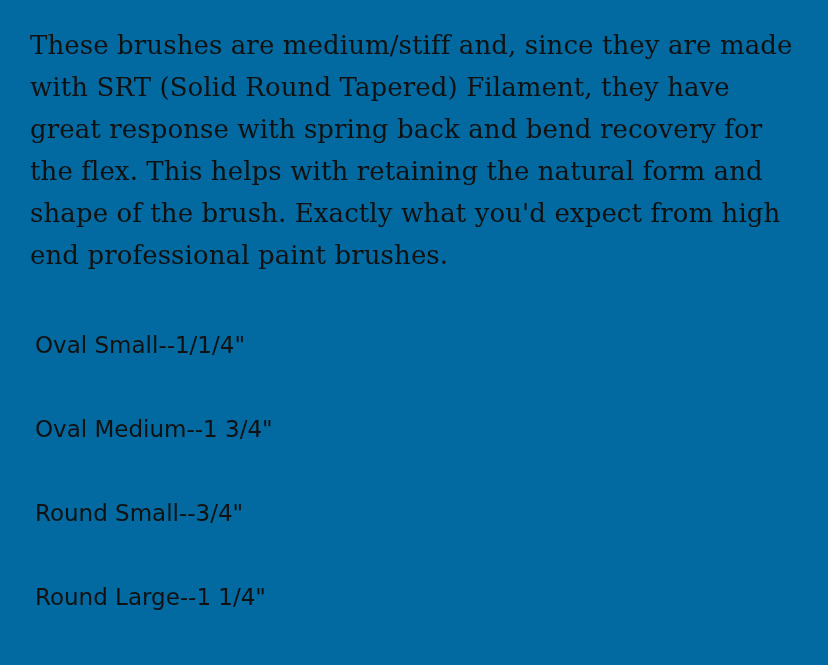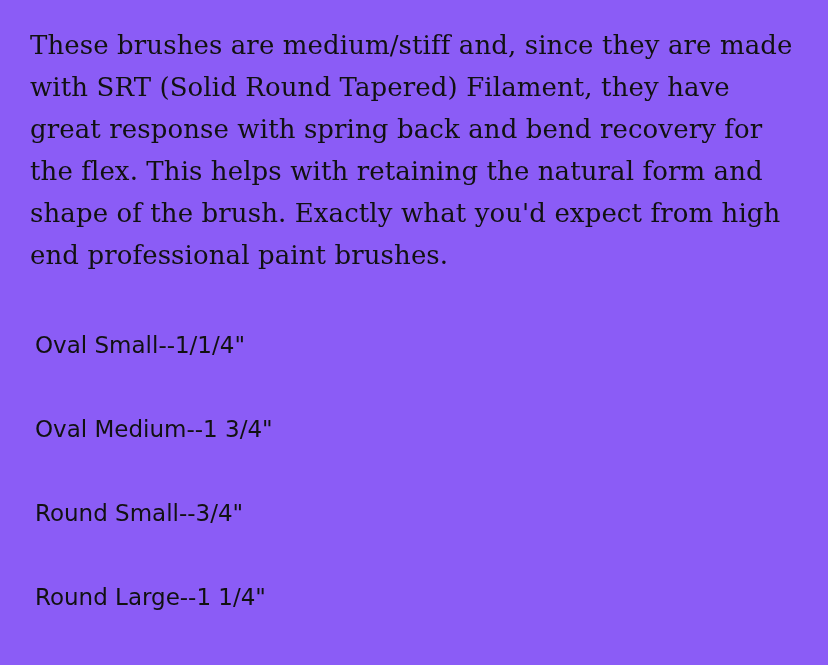--- a/index.html
+++ b/index.html
@@ -12,21 +12,21 @@
     height: 665px;
     font-family: "DejaVu Sans", sans-serif;
     color: #0d0d0d;
     overflow: hidden;
   }
   .page {
     box-sizing: border-box;
     width: 828px;
     height: 665px;
     padding: 24px 30px 0 30px;
-    background: #8b5cf6;
+    background: #0369a1;
   }
   .description {
     font-family: "DejaVu Serif", serif;
     font-size: 26px;
     line-height: 42px;
     letter-spacing: 0.1px;
     color: #111111;
     margin: 0;
     max-width: 790px;
   }

